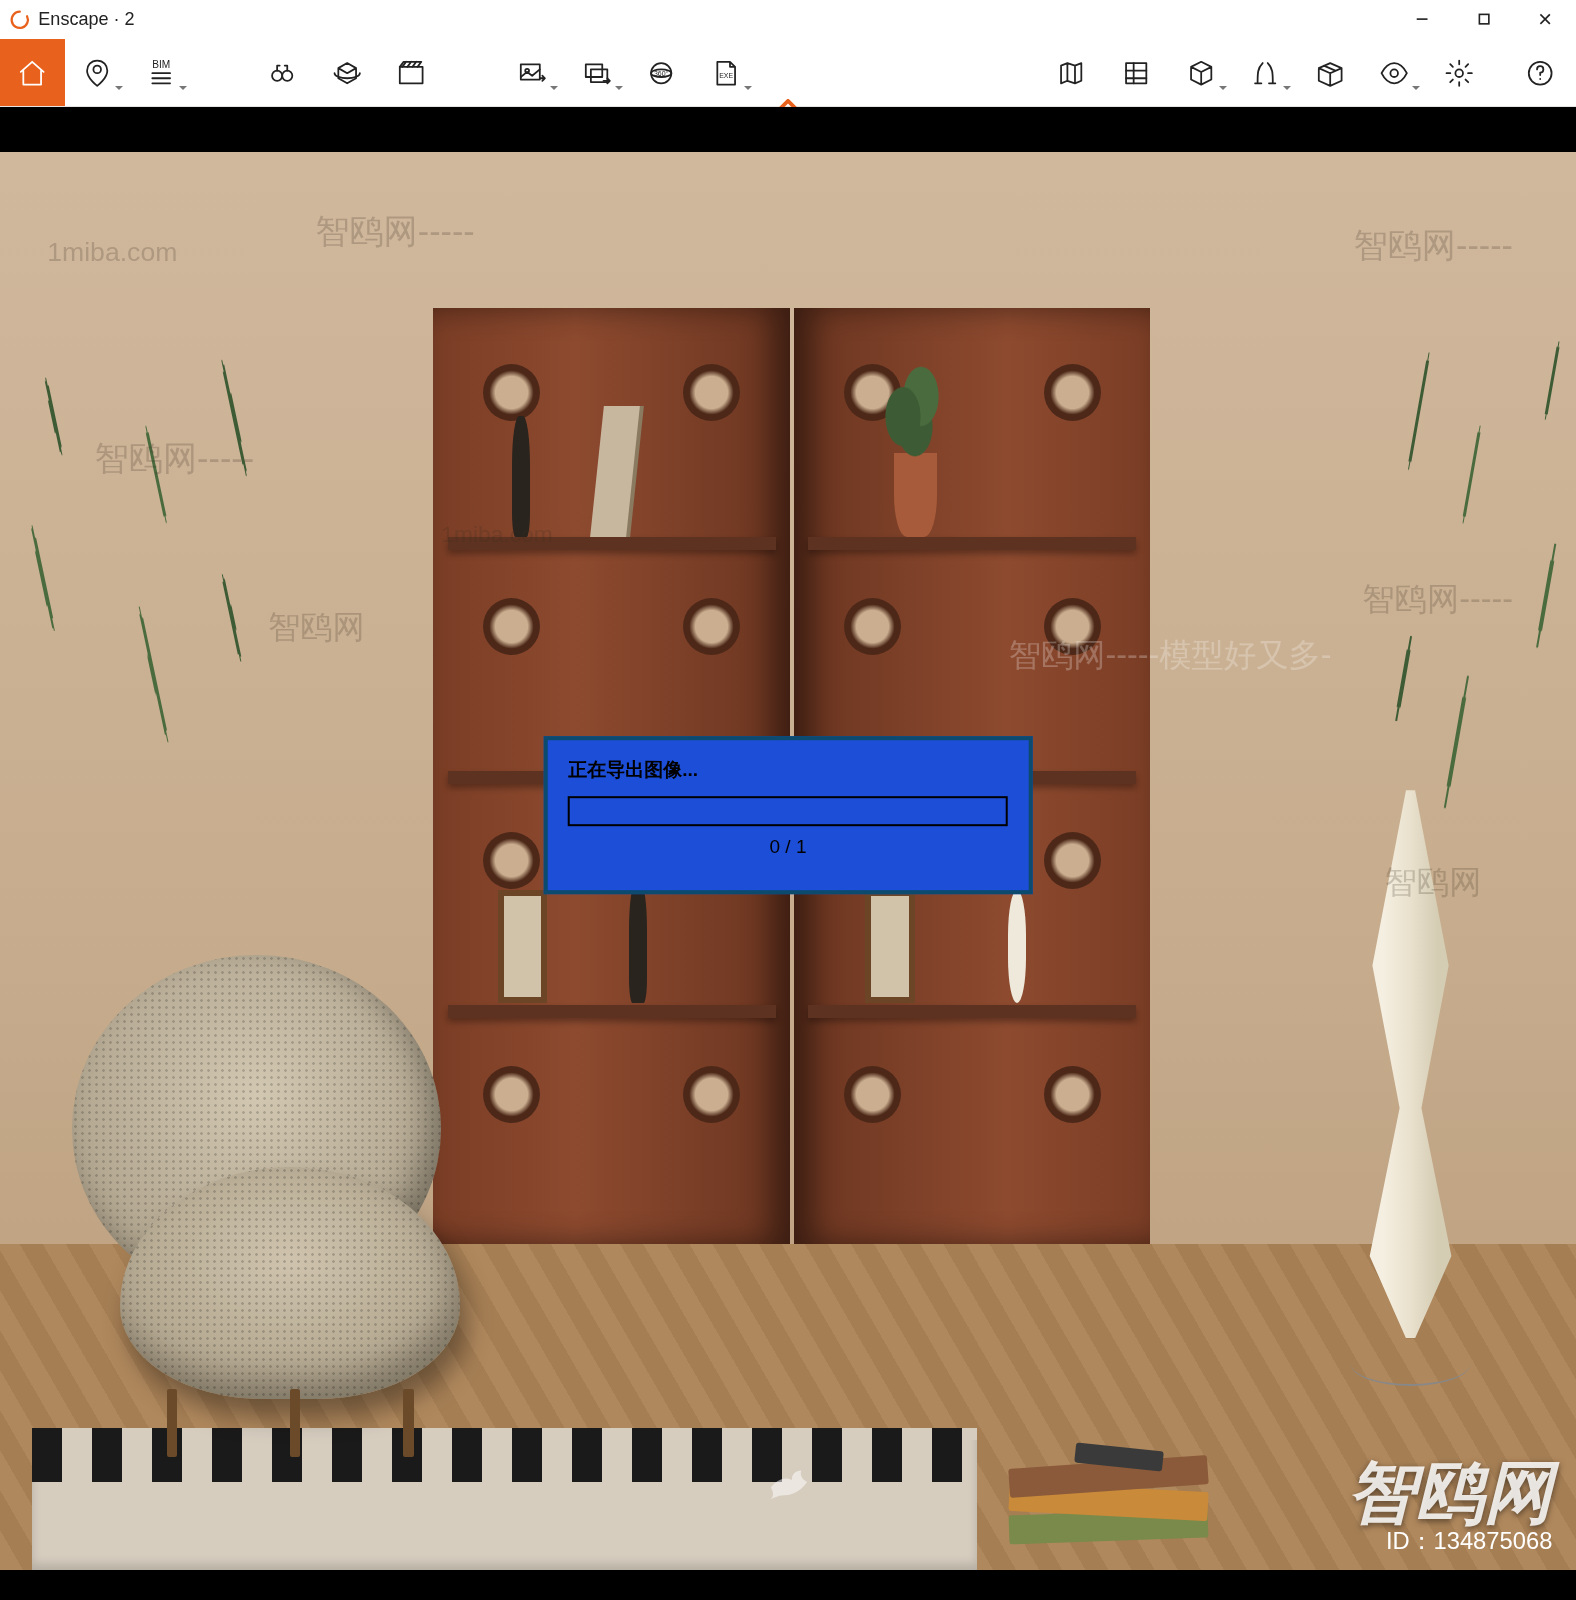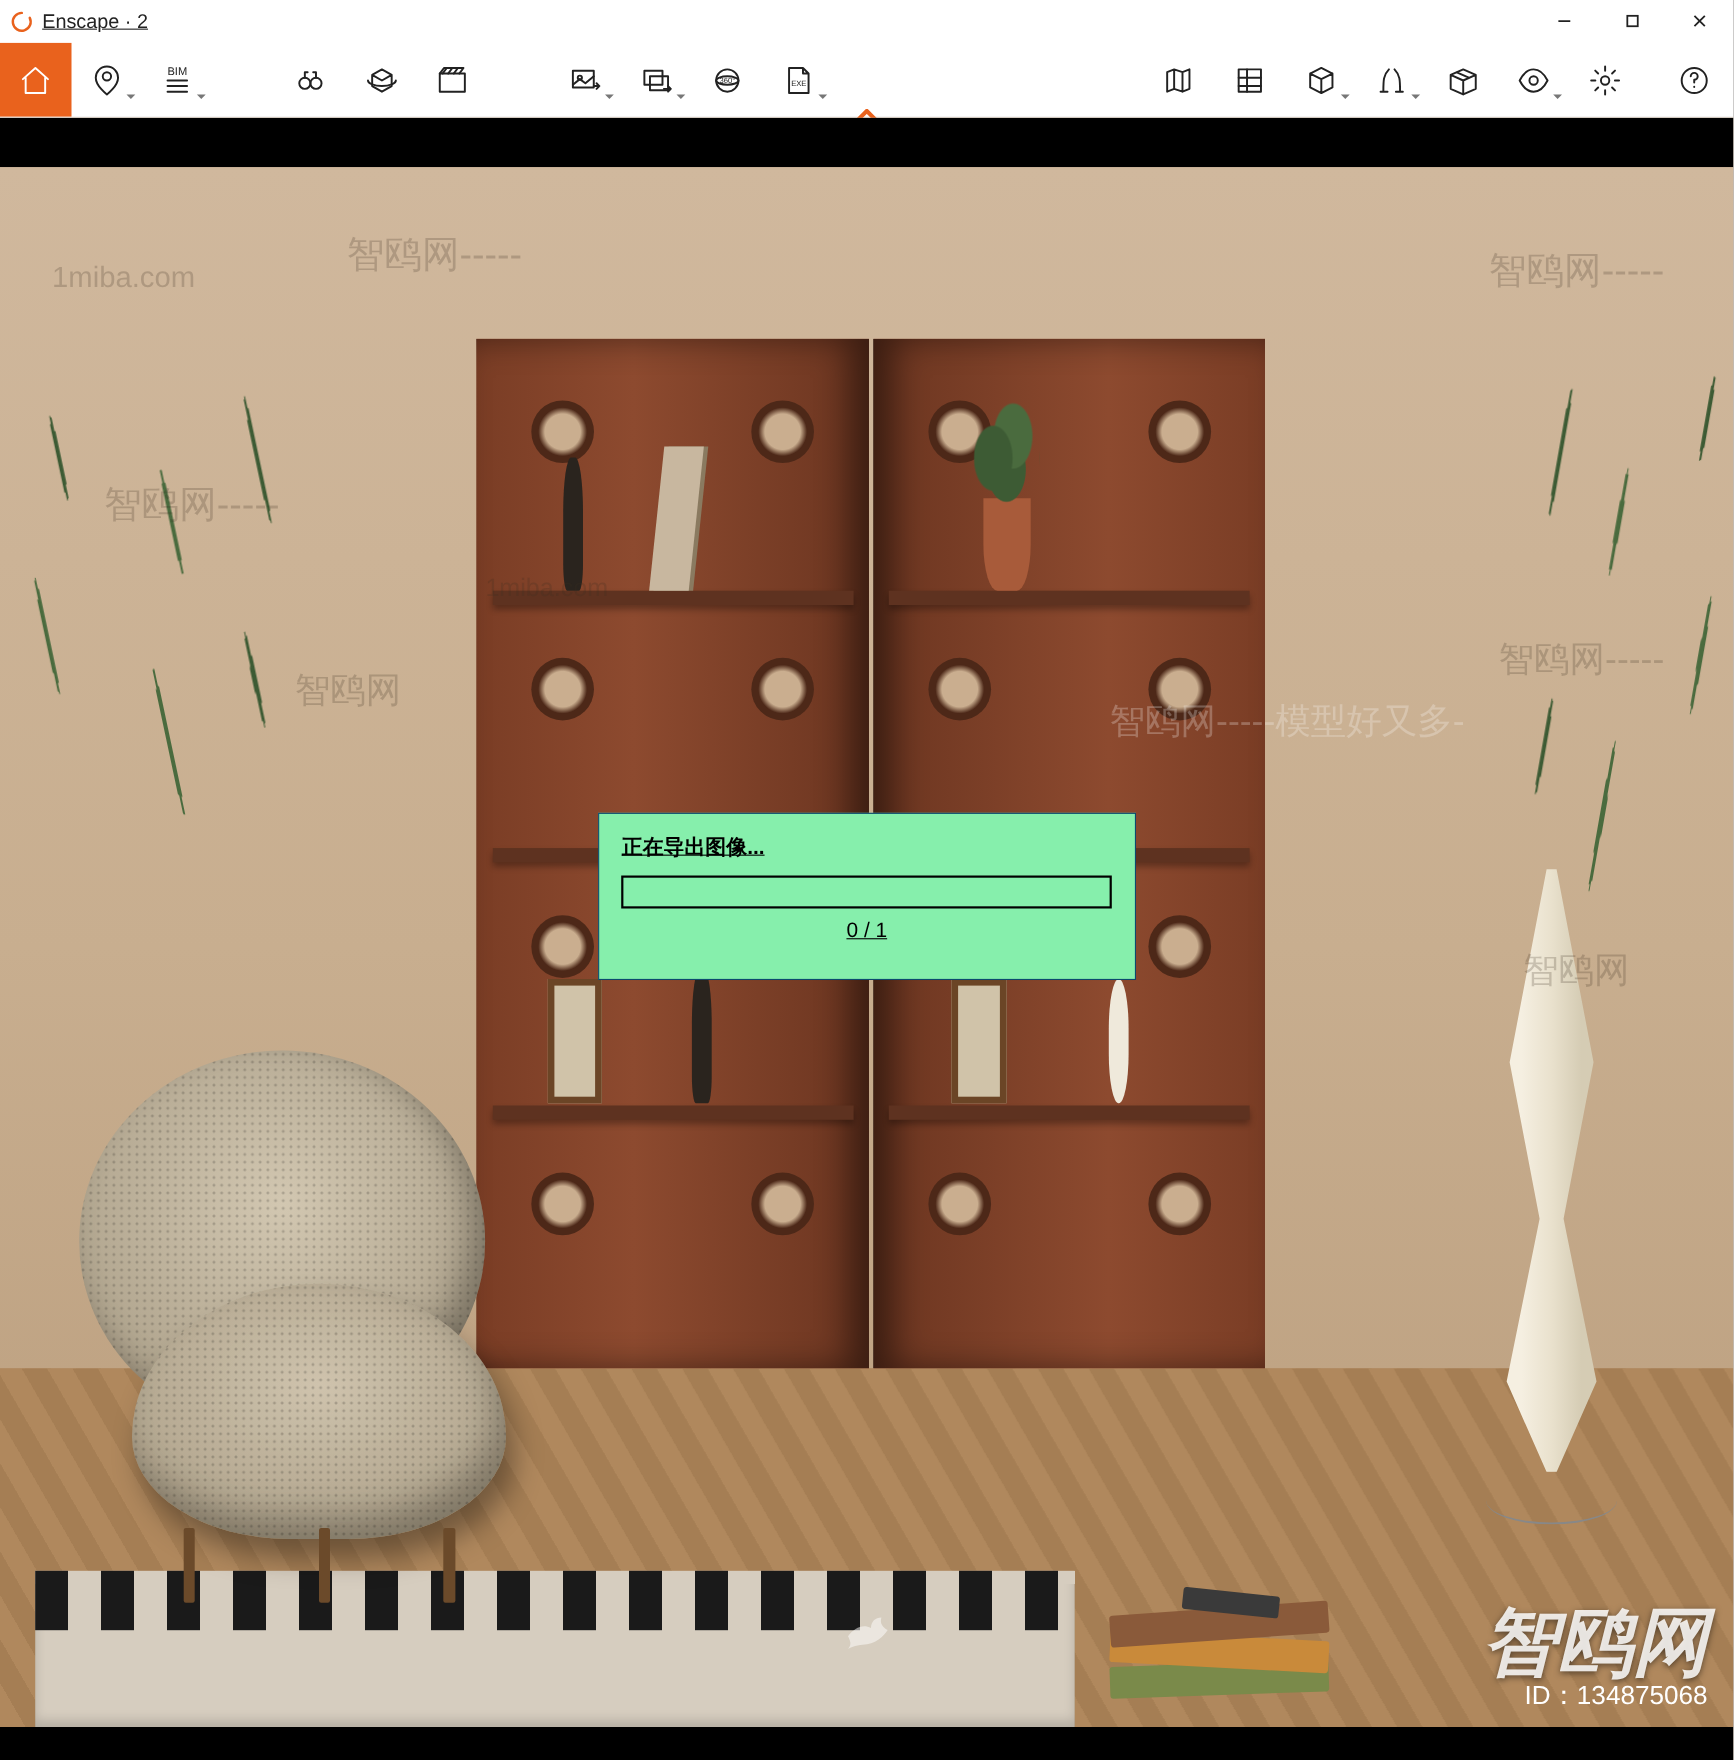--- a/index.html
+++ b/index.html
@@ -27,21 +27,21 @@
     height:2.45%;
     display:flex;align-items:center;
     padding-left:0.6%;
     background:#fff;
     font-size:0.95em;
   }
   .titlebar .logo{
     width:1.2em;height:1.2em;margin-right:0.4em;
     display:flex;align-items:center;justify-content:center;color:var(--accent);font-weight:bold;
   }
-  .titlebar .title{color:#222;text-decoration:underline;}
+  .titlebar .title{color:#222;}
   .titlebar .win-controls{margin-left:auto;display:flex;height:100%;}
   .titlebar .win-btn{
     width:3.4em;display:flex;align-items:center;justify-content:center;
     color:#222;font-size:1em;line-height:1;
   }
   .titlebar .win-btn svg{width:0.9em;height:0.9em;}
   
   .toolbar{
     height:4.2%;min-height:28px;
     display:flex;align-items:stretch;
@@ -173,25 +173,25 @@
   .wm.dark{color:rgba(60,45,30,0.22);}
   .wm-big{position:absolute;right:1.5%;bottom:2.2%;color:rgba(255,255,255,0.85);font-size:3.6em;font-weight:700;font-style:italic;font-family:"Microsoft YaHei",sans-serif;text-shadow:0 2px 6px rgba(0,0,0,0.5);}
   .wm-id{position:absolute;right:1.5%;bottom:0.9%;color:#fff;font-size:1.25em;font-family:"Microsoft YaHei",sans-serif;}
   .wm-center{position:absolute;left:50%;transform:translateX(-50%);bottom:4.5%;
     display:flex;align-items:center;gap:0.6em;color:rgba(255,255,255,0.5);font-size:1.5em;font-family:"Microsoft YaHei",sans-serif;}
   .wm-center svg{width:1.6em;height:1.6em;fill:rgba(255,255,255,0.5);}
   
   .dialog{
     position:absolute;left:50%;top:47.4%;transform:translate(-50%,-50%);
     width:31.0%;
-    background:#86efac;
-    border:1px solid #0c4a6e;
+    background:#1d4ed8;
+    border:4px solid #0c4a6e;
     box-sizing:border-box;
     padding:1.1% 1.3% 0.9% 1.3%;
-    font-size:1.0em;color:#000;text-decoration:underline;
+    font-size:1.0em;color:#000;
   }
   .dialog .dlg-title{font-weight:700;margin-bottom:2.8%;}
   .dialog .dlg-sub{margin-bottom:2.2%;}
   .dialog .progress{height:1.4em;border:2px solid #000;margin-bottom:2.2%;position:relative;}
   .dialog .progress .bar{position:absolute;left:0;top:0;bottom:0;width:0%;background:var(--accent);}
   .dialog .counter{text-align:center;margin-bottom:4%;}
   .dialog .dlg-btns{text-align:right;}
   .dialog .dlg-btn{display:inline-block;padding:0.1em 0.1em;}
 </style>
 </head>

